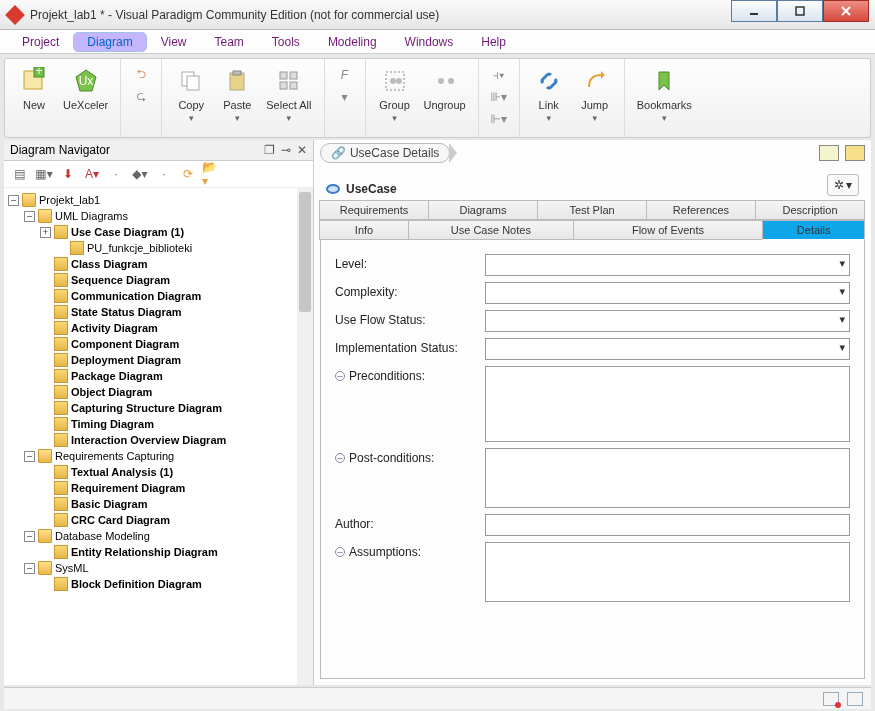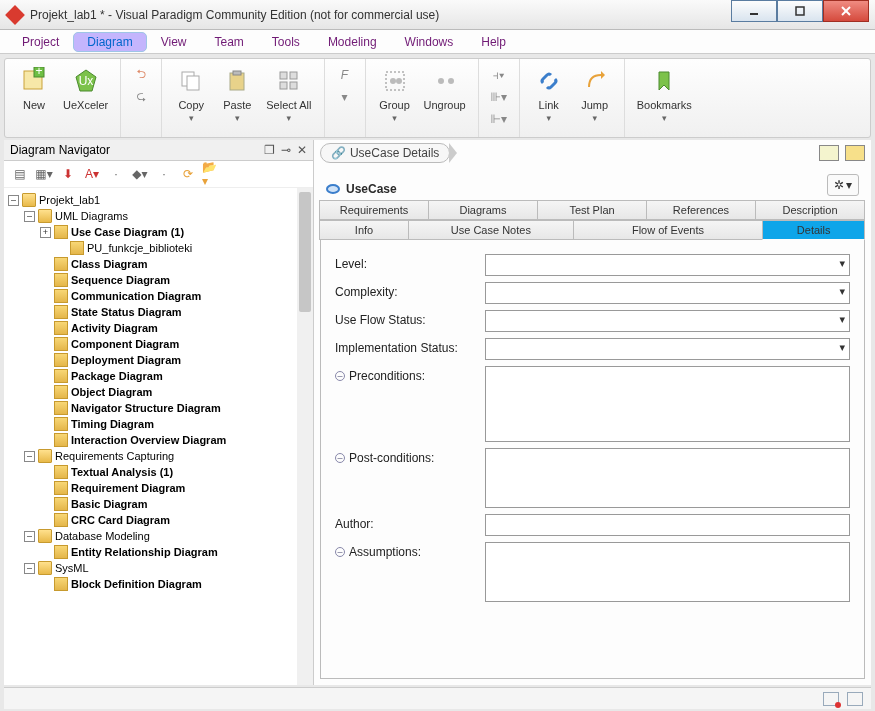--- a/index.html
+++ b/index.html
@@ -338,21 +338,21 @@
           <span class="tlabel">Package Diagram</span>
         </div>
         <div class="tree-node ind2 bold">
           <span class="noexp"></span>
           <span class="ticon doc-icon"></span>
           <span class="tlabel">Object Diagram</span>
         </div>
         <div class="tree-node ind2 bold">
           <span class="noexp"></span>
           <span class="ticon doc-icon"></span>
-          <span class="tlabel">Navigator Structure Diagram</span>
+          <span class="tlabel">Capturing Structure Diagram</span>
         </div>
         <div class="tree-node ind2 bold">
           <span class="noexp"></span>
           <span class="ticon doc-icon"></span>
           <span class="tlabel">Timing Diagram</span>
         </div>
         <div class="tree-node ind2 bold">
           <span class="noexp"></span>
           <span class="ticon doc-icon"></span>
           <span class="tlabel">Interaction Overview Diagram</span>

